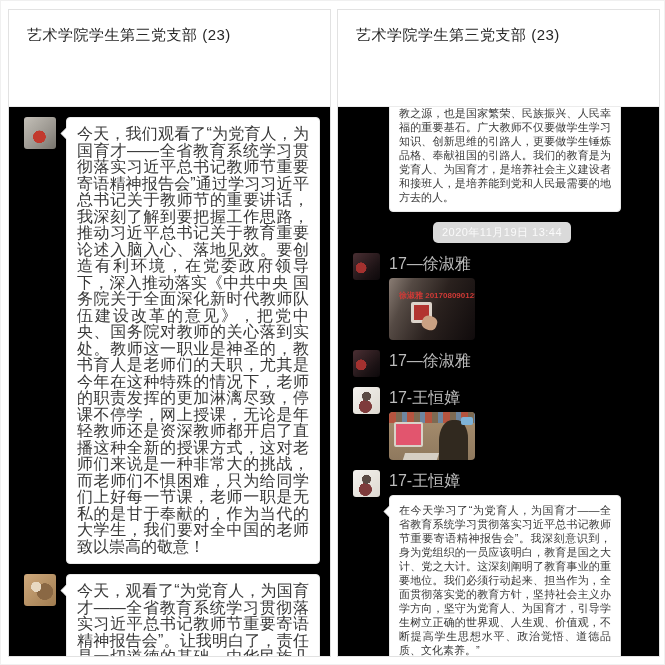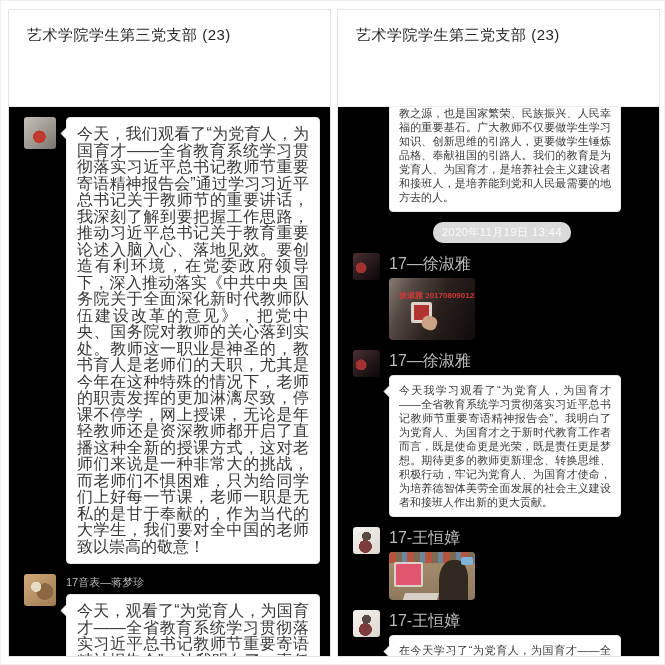--- a/index.html
+++ b/index.html
@@ -32,21 +32,21 @@
   .panel-right .bubble { font-size:11px; line-height:14px; max-width:232px; padding:7px 9px; }
   .bubble::before { content:""; position:absolute; left:-5px; top:11px; width:8px; height:8px;
             background:#fff; border-left:1px solid #e9e9e9; border-bottom:1px solid #e9e9e9;
             transform:rotate(45deg); border-radius:1px; }
 
   .msg.no-avatar { margin-top:-9px; padding-left:36px; }
   .msg.no-avatar .bubble::before { display:none; }
 
   .timestamp-row { text-align:center; margin:6px 0 10px; }
   .timestamp { display:inline-block; background:#dadada; color:#fafafa; font-size:11px;
-               padding:3px 9px; border-radius:10px; letter-spacing:.5px; }
+               padding:3px 9px; border-radius:5px; letter-spacing:.5px; }
 
   
   .photo { position:relative; border-radius:4px; overflow:hidden; display:block; }
 
   .photo-xu { width:86px; height:62px;
       background:linear-gradient(115deg,#8a7d74 0%,#554a44 22%,#2a211e 55%,#100b0c 100%); }
   .px-phone { position:absolute; left:26%; top:38%; width:24%; height:34%;
       background:#ddd4cb; border-radius:2px; }
   .px-screen { position:absolute; left:29%; top:43%; width:18%; height:24%; background:#b23430; }
   .px-hand { position:absolute; left:38%; top:62%; width:18%; height:22%;
@@ -94,21 +94,20 @@
       <div class="msg">
         <div class="avatar av-liu"></div>
         <div class="msg-body">
           <div class="bubble">今天，我们观看了“为党育人，为国育才——全省教育系统学习贯彻落实习近平总书记教师节重要寄语精神报告会”通过学习习近平总书记关于教师节的重要讲话，我深刻了解到要把握工作思路，推动习近平总书记关于教育重要论述入脑入心、落地见效。要创造有利环境，在党委政府领导下，深入推动落实《中共中央 国务院关于全面深化新时代教师队伍建设改革的意见》，把党中央、国务院对教师的关心落到实处。教师这一职业是神圣的，教书育人是老师们的天职，尤其是今年在这种特殊的情况下，老师的职责发挥的更加淋漓尽致，停课不停学，网上授课，无论是年轻教师还是资深教师都开启了直播这种全新的授课方式，这对老师们来说是一种非常大的挑战，而老师们不惧困难，只为给同学们上好每一节课，老师一职是无私的是甘于奉献的，作为当代的大学生，我们要对全中国的老师致以崇高的敬意！</div>
         </div>
       </div>
 
       <div class="msg">
         <div class="avatar av-jiang"></div>
         <div class="msg-body">
-          <div class="sender">17音表—蒋梦珍</div>
           <div class="bubble">今天，观看了“为党育人，为国育才——全省教育系统学习贯彻落实习近平总书记教师节重要寄语精神报告会”。让我明白了，责任是一切道德的基础，中华民族几千年传统美德，强调的都是同一个词——责任。作为大学生，必须懂得什么是责任，什么叫负责任。有责任感才会有远大理想抱负。努力为学生的幸福人生奠定坚实的基础，更是肩负着培养有理想、有道德、有文化、有纪律的一代新人的光荣使命。当代大学生应当担当社会责任，要做到平凡之中有伟大的追求，平静之中有强烈的责任感。</div>
         </div>
       </div>
 
     </div>
   </div>
 
   <div class="panel panel-right">
     <div class="panel-title">艺术学院学生第三党支部 (23)</div>
     <div class="chat">
@@ -133,21 +132,20 @@
             <div class="px-hand"></div>
             <div class="px-caption">徐淑雅 201708090125</div>
           </div>
         </div>
       </div>
 
       <div class="msg">
         <div class="avatar av-xu"></div>
         <div class="msg-body">
           <div class="sender">17—徐淑雅</div>
-          <div class="bubble">今天我学习观看了“为党育人，为国育才——全省教育系统学习贯彻落实习近平总书记教师节重要寄语精神报告会”。我明白了为党育人、为国育才之于新时代教育工作者而言，既是使命更是光荣，既是责任更是梦想。期待更多的教师更新理念、转换思维、积极行动，牢记为党育人、为国育才使命，为培养德智体美劳全面发展的社会主义建设者和接班人作出新的更大贡献。</div>
         </div>
       </div>
 
       <div class="msg">
         <div class="avatar av-wang"></div>
         <div class="msg-body">
           <div class="sender">17-王恒嫜</div>
           <div class="photo photo-wang">
             <div class="pw-shelf"></div>
             <div class="pw-monitor"></div>

